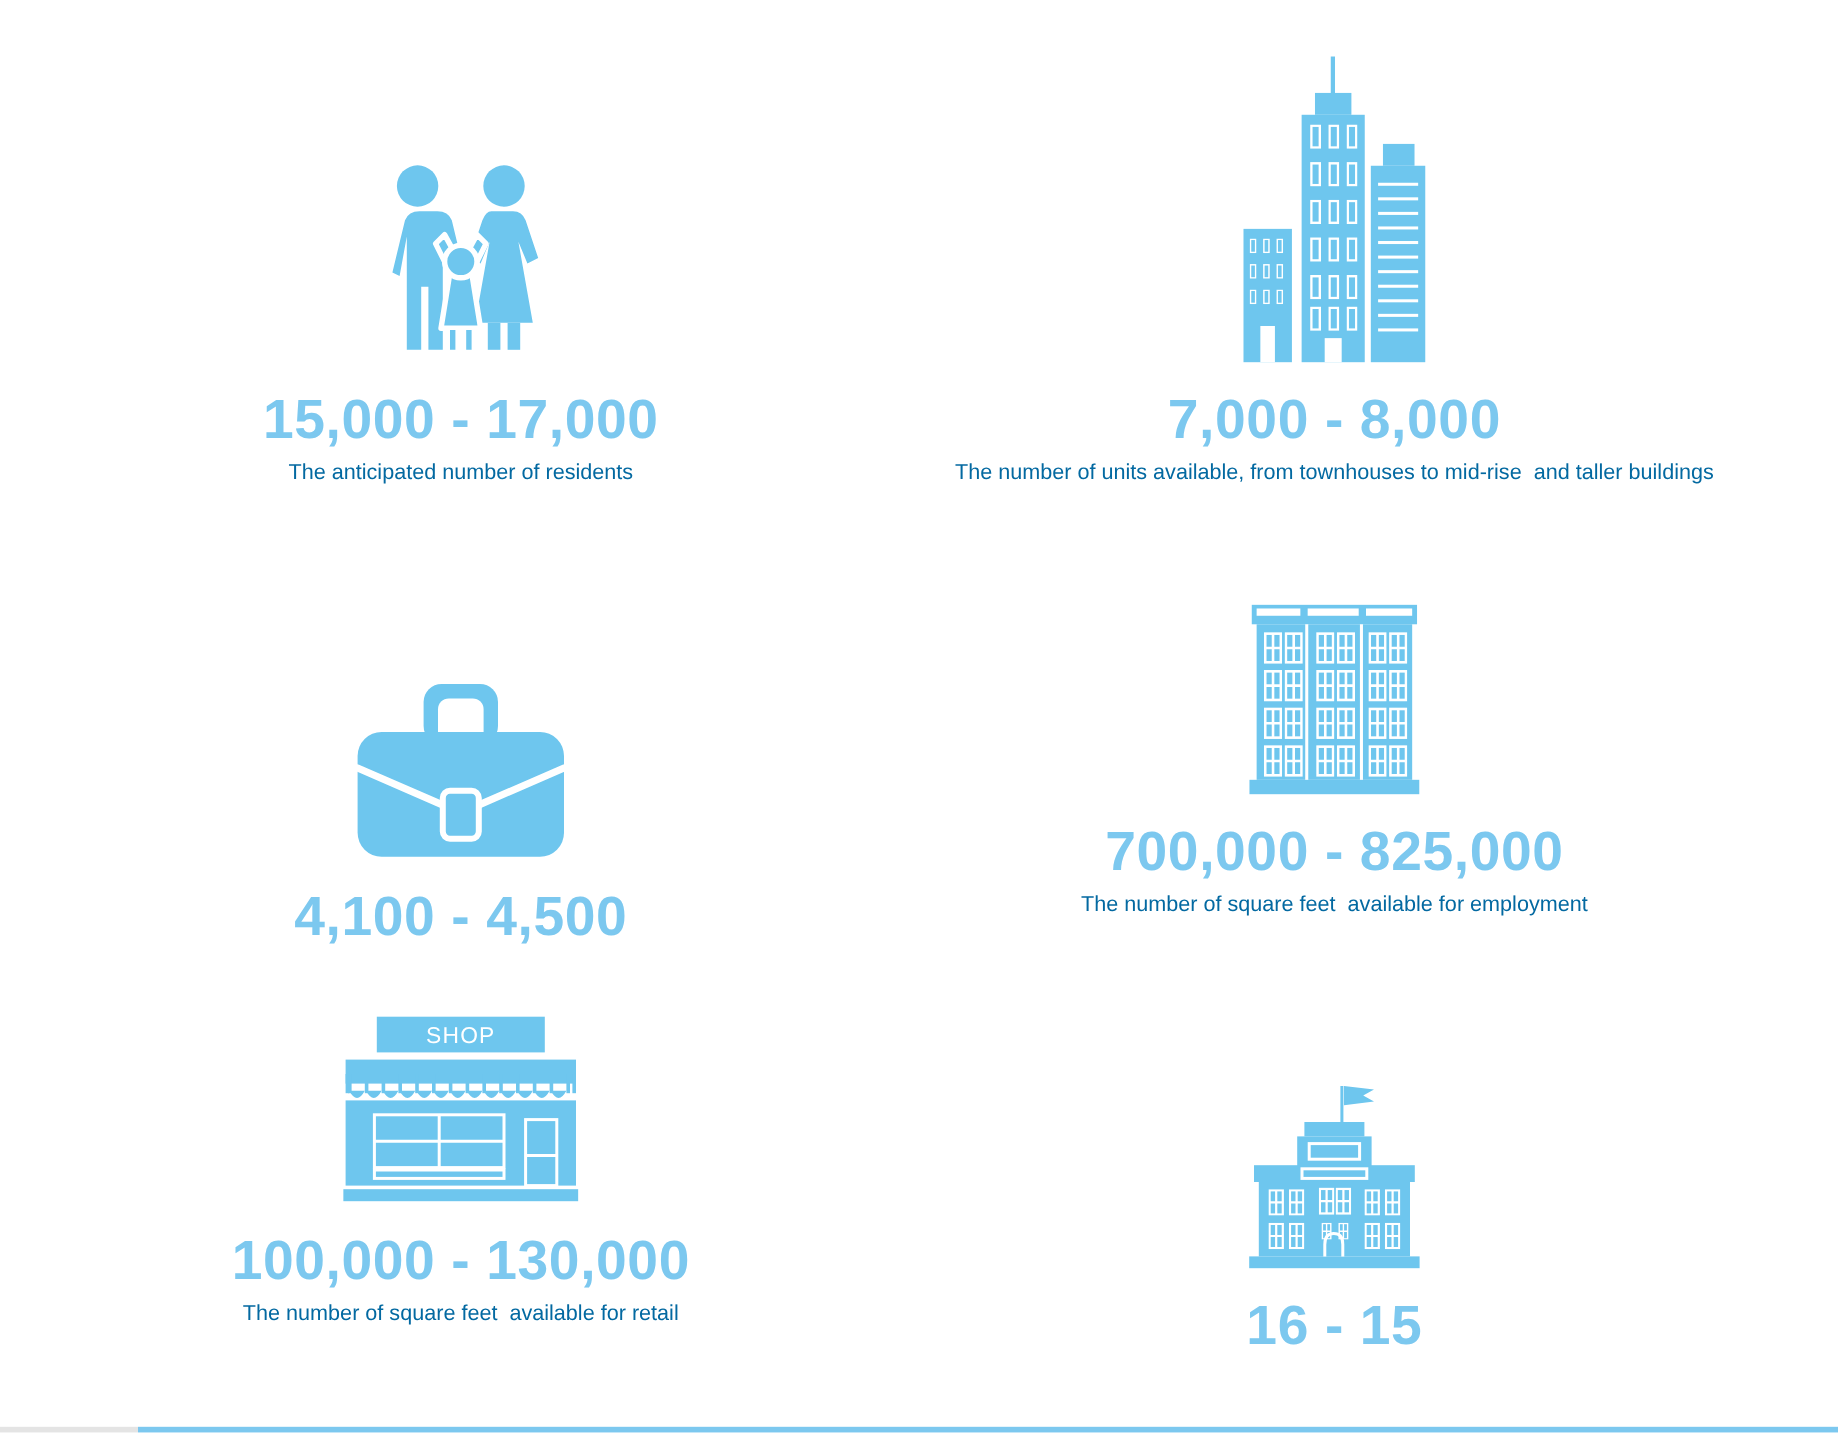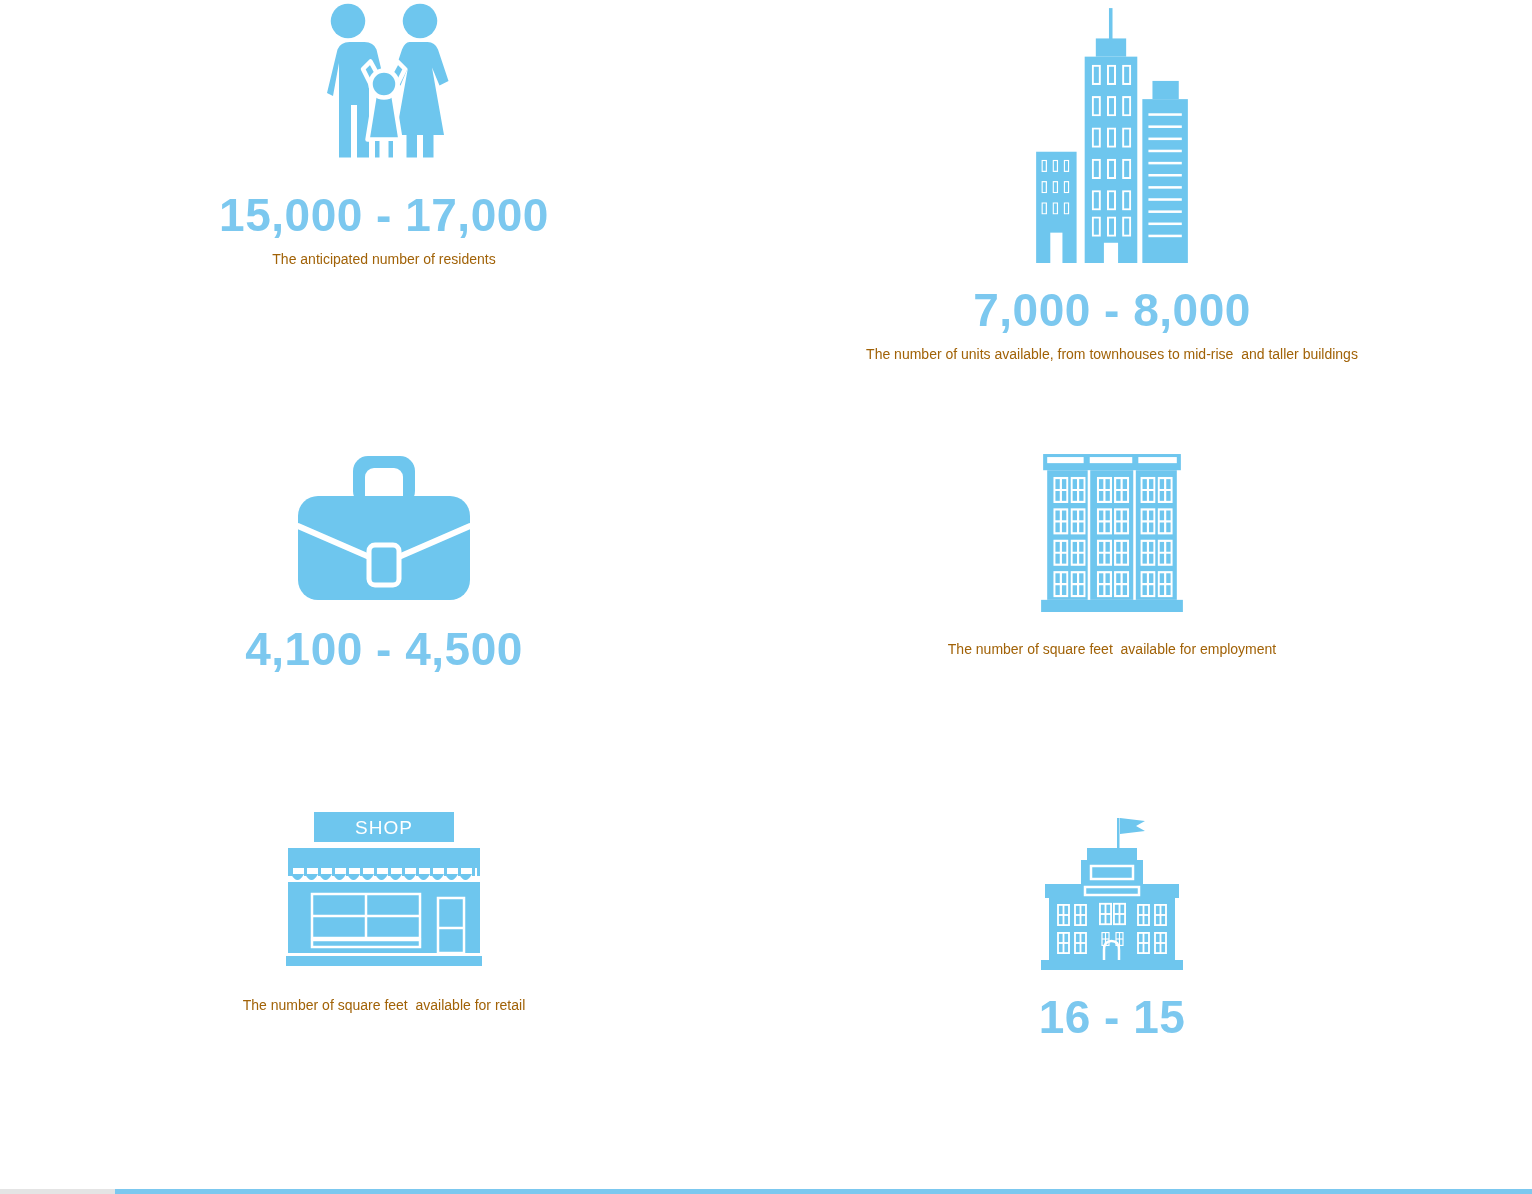--- a/index.html
+++ b/index.html
@@ -12,42 +12,43 @@
   }
   .grid{
     display:grid;
     grid-template-columns:768px 688px;
     grid-template-rows:452px 360px 377px;
   }
   .stat{
     display:flex;
     flex-direction:column;
     align-items:center;
+    justify-content:flex-end;
     padding-bottom:18px;
   }
   .grid > .stat:nth-child(n+5){padding-bottom:54px;}
   .icon-box{
     display:flex;
     align-items:flex-end;
     justify-content:center;
     margin-bottom:24px;
   }
   .stat-value{
     font-size:46px;
     font-weight:700;
     line-height:1;
     color:#7cc8ef;
     letter-spacing:0.5px;
     margin-bottom:8px;
     white-space:nowrap;
   }
   .stat-caption{
-    font-size:14px;
+    font-size:18px;
     line-height:26px;
-    color:#a16207;
+    color:#0369a1;
     text-align:center;
     max-width:700px;
     min-height:54px;
     white-space:pre-wrap;
   }
   .bottom-bar{
     position:absolute;
     left:0;right:0;bottom:0;
     height:5px;
     display:flex;
@@ -210,20 +211,21 @@
           <use href="#win4" x="98" y="86" width="15" height="27"></use>
             <use href="#win4" x="115" y="86" width="15" height="27"></use>
           <use href="#win4" x="12" y="117" width="15" height="27"></use>
             <use href="#win4" x="29" y="117" width="15" height="27"></use>
           <use href="#win4" x="55" y="117" width="15" height="27"></use>
             <use href="#win4" x="72" y="117" width="15" height="27"></use>
           <use href="#win4" x="98" y="117" width="15" height="27"></use>
             <use href="#win4" x="115" y="117" width="15" height="27"></use>
         </svg>
       </div>
+      <div class="stat-value">700,000 - 825,000</div>
       <div class="stat-caption">The number of square feet  available for employment</div>
     </div>
 
     <div class="stat">
       <div class="icon-box">
         <svg width="196" height="156" viewBox="0 0 196 156">
           <g fill="#6ec6ee">
             <rect x="28" y="0" width="140" height="30"></rect>
             <rect x="2" y="36" width="192" height="12"></rect>
             <rect x="2" y="48" width="192" height="8"></rect>
@@ -251,20 +253,21 @@
           <g fill="none" stroke="#ffffff" stroke-width="2.5">
             <rect x="26" y="82" width="108" height="44"></rect>
             <line x1="80" y1="82" x2="80" y2="126"></line>
             <line x1="26" y1="104" x2="134" y2="104"></line>
             <rect x="26" y="128" width="108" height="7"></rect>
             <rect x="152" y="86" width="26" height="55"></rect>
             <line x1="152" y1="116" x2="178" y2="116"></line>
           </g>
         </svg>
       </div>
+      <div class="stat-value">100,000 - 130,000</div>
       <div class="stat-caption">The number of square feet  available for retail</div>
     </div>
 
     <div class="stat">
       <div class="icon-box">
         <svg width="166" height="158" viewBox="0 0 166 158">
           <g fill="#6ec6ee">
             <rect x="88" y="6" width="2.5" height="32"></rect>
             <path d="M91,6 L116,9 L107,14 L116,19 L91,22 Z"></path>
             <rect x="58" y="36" width="50" height="12"></rect>

